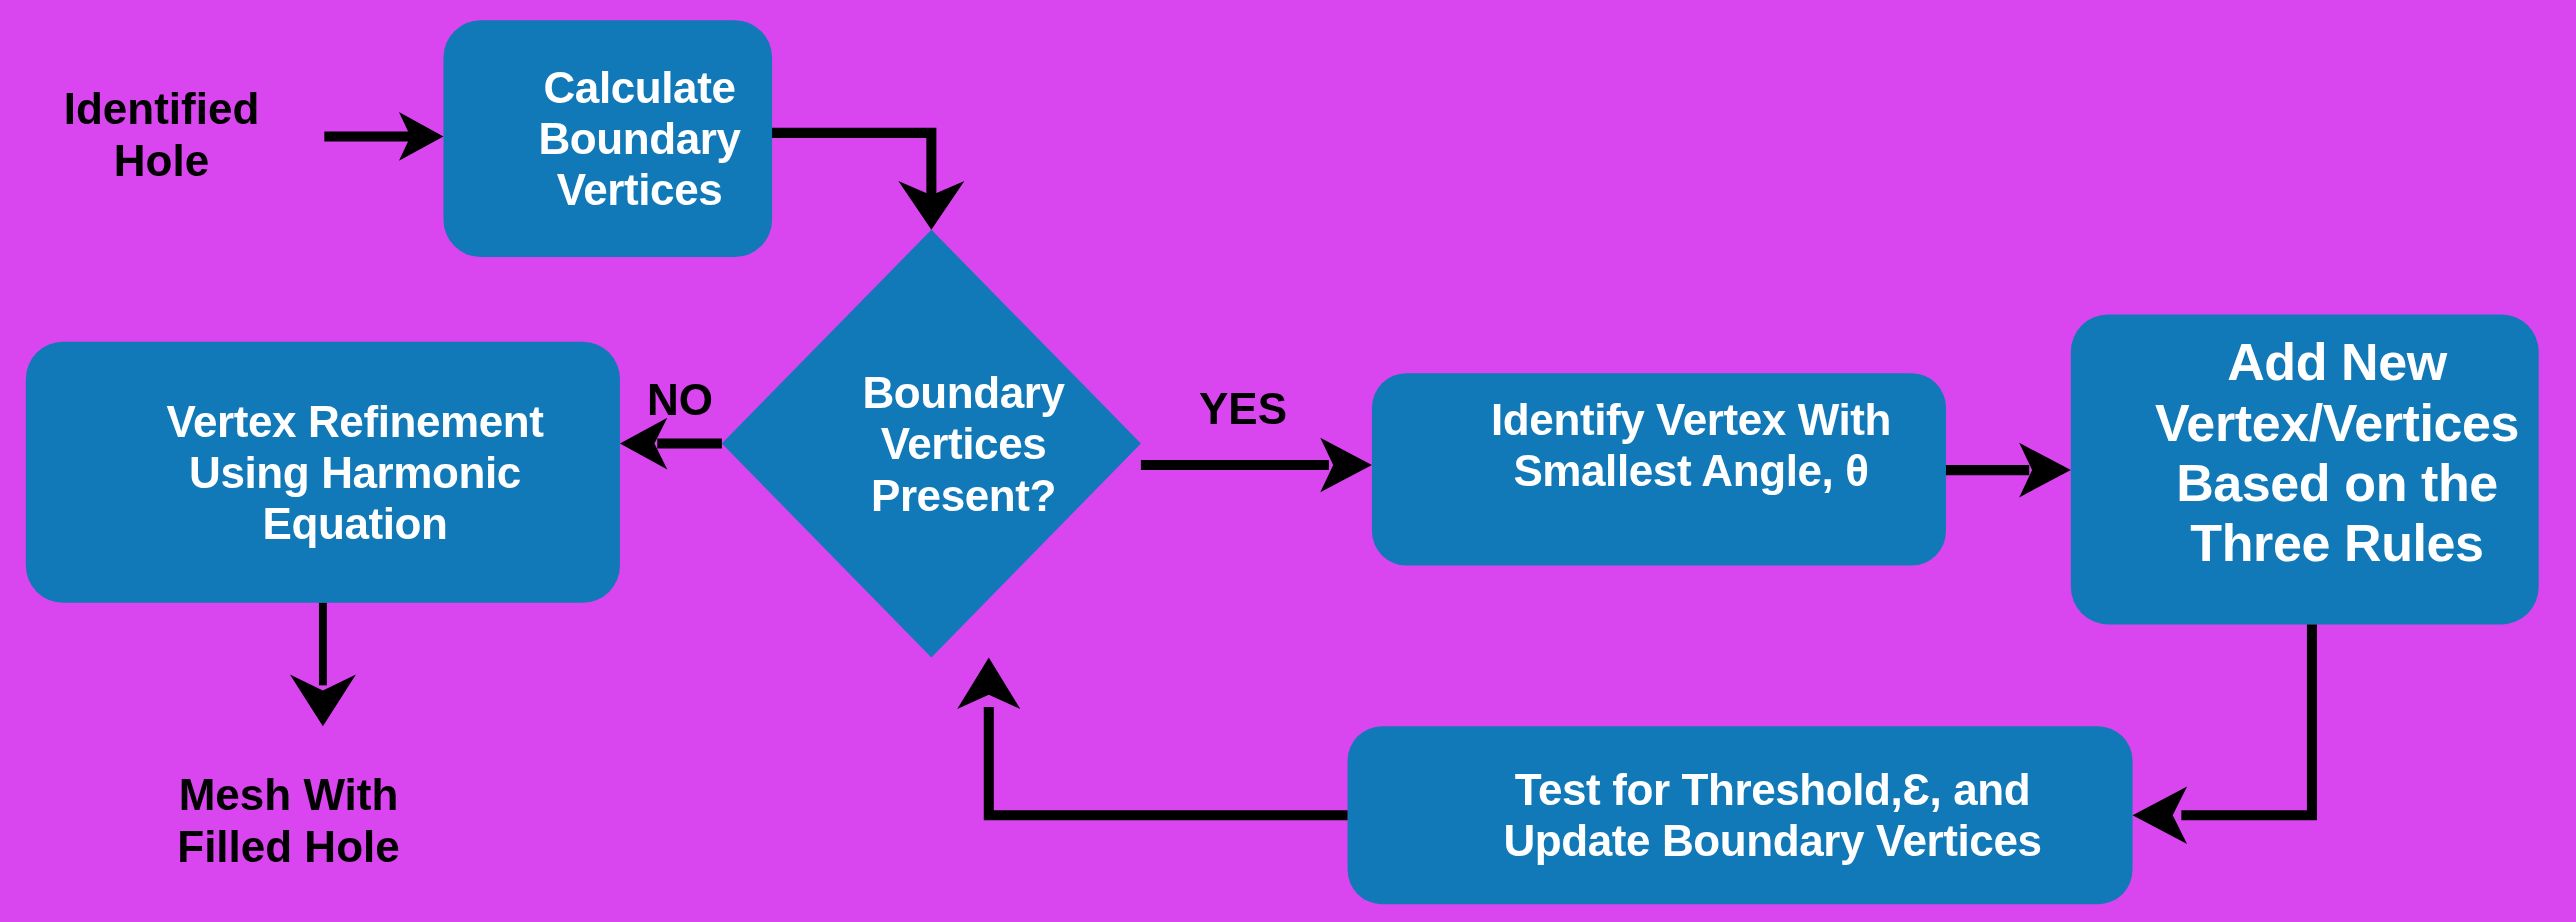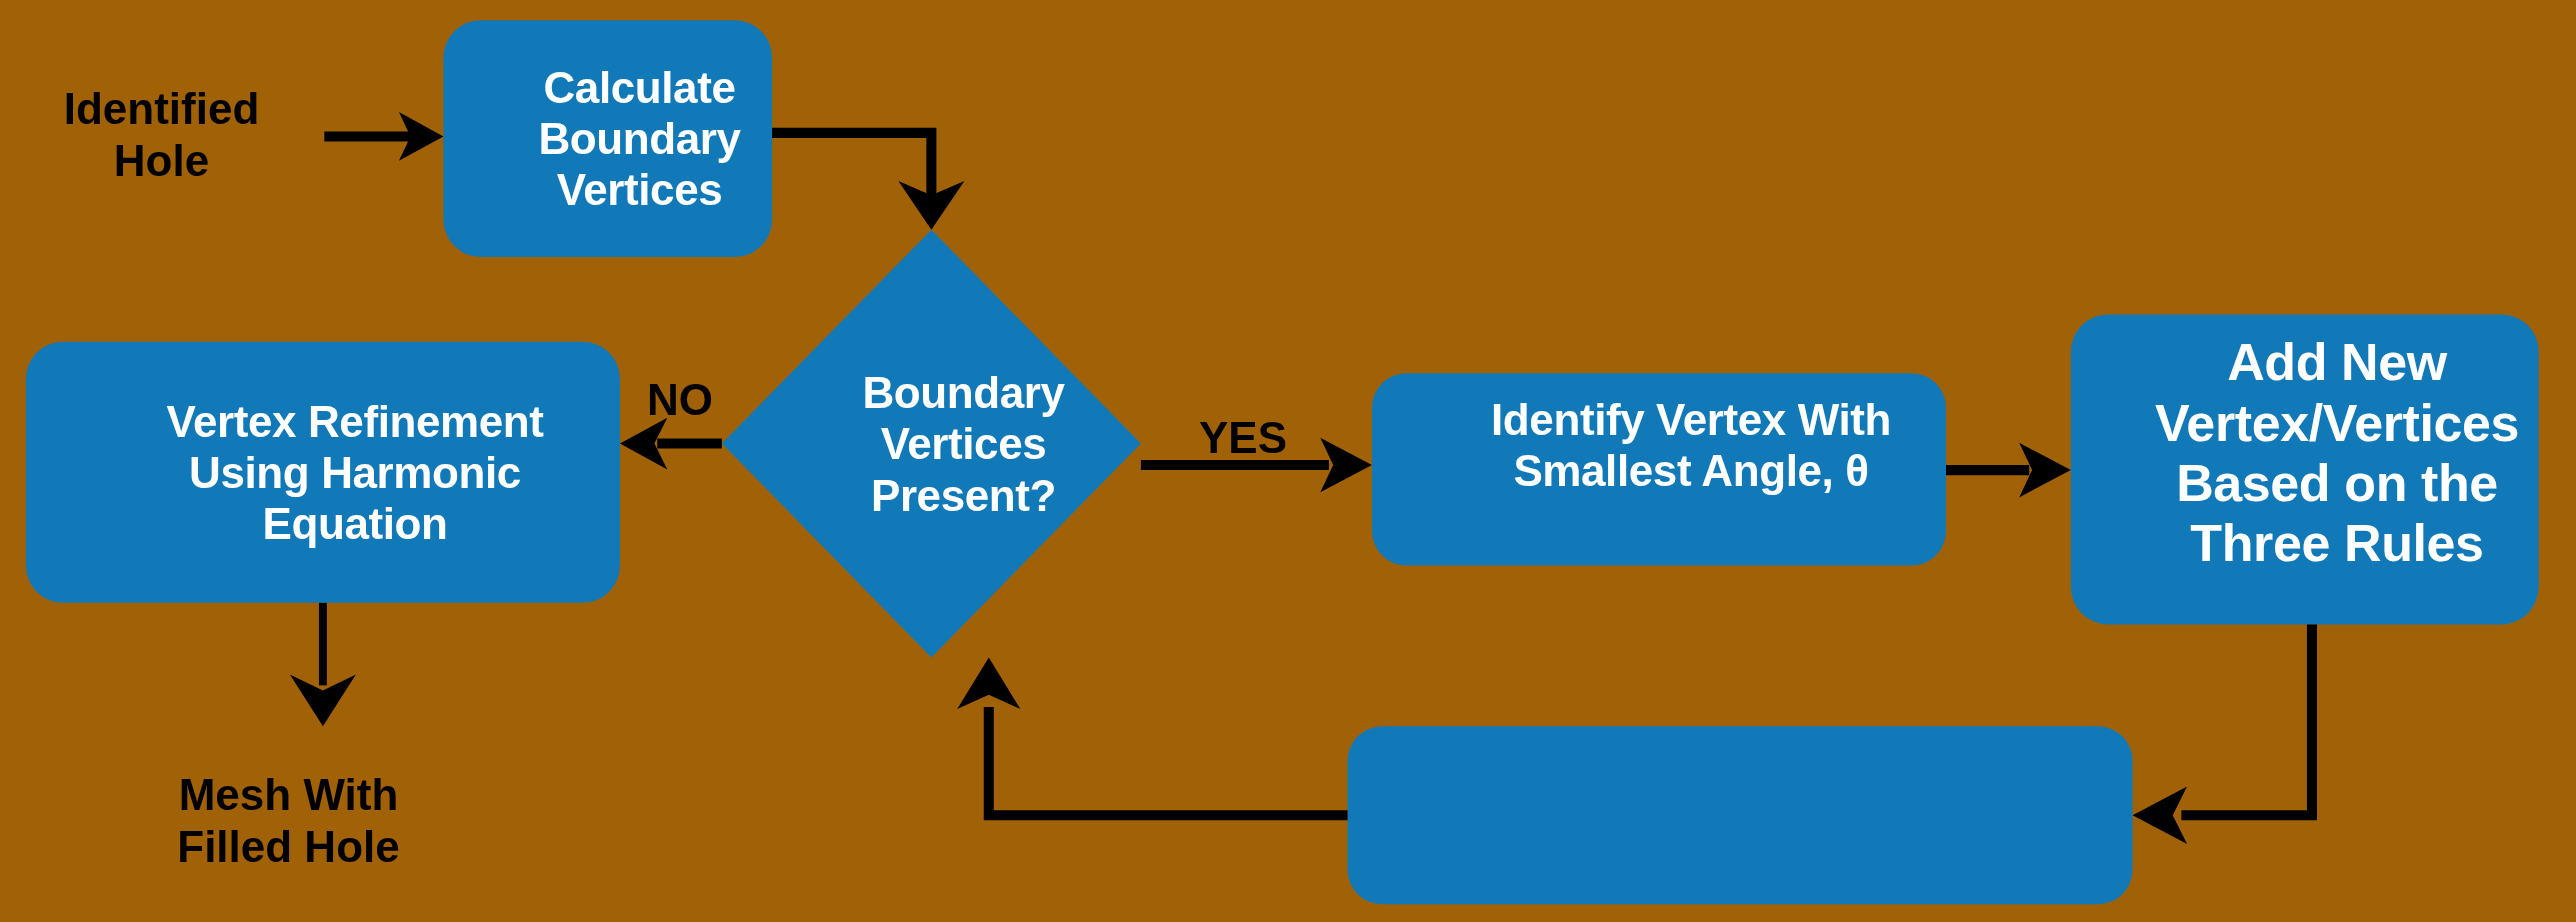--- a/index.html
+++ b/index.html
@@ -8,21 +8,21 @@
     padding: 0;
     background: #ffffff;
   }
   body {
     font-family: "Liberation Sans", sans-serif;
   }
   #flow-root {
     position: relative;
     width: 2576px;
     height: 923px;
-    background: #a16207;
+    background: #d946ef;
     overflow: hidden;
   }
   svg.flow-canvas {
     position: absolute;
     top: 0;
     left: 0;
     width: 2576px;
     height: 923px;
     display: block;
   }
@@ -158,23 +158,25 @@
 Present?</div>
 
   <div class="node-label" style="left:1372px; top:373px; width:574px; height:144px; font-size:44px;">Identify Vertex With
 Smallest Angle, θ</div>
 
   <div class="node-label" style="left:2071px; top:298px; width:468px; height:310px; font-size:52px;">Add New
 Vertex/Vertices
 Based on the
 Three Rules</div>
 
+  <div class="node-label" style="left:1348px; top:726px; width:785px; height:178px; font-size:44px;">Test for Threshold,Ɛ, and
+Update Boundary Vertices</div>
 
   <div class="node-label" style="left:26px; top:342px; width:594px; height:261px; font-size:44px;">Vertex Refinement
 Using Harmonic
 Equation</div>
 
   <div class="edge-label" style="left:630px; top:371px; width:100px; height:57px; font-size:44px;">NO</div>
 
-  <div class="edge-label" style="left:1171px; top:380px; width:144px; height:57px; font-size:44px;margin-top:29px;">YES</div>
+  <div class="edge-label" style="left:1171px; top:380px; width:144px; height:57px; font-size:44px;">YES</div>
 
 </div>
 
 
 </body></html>

